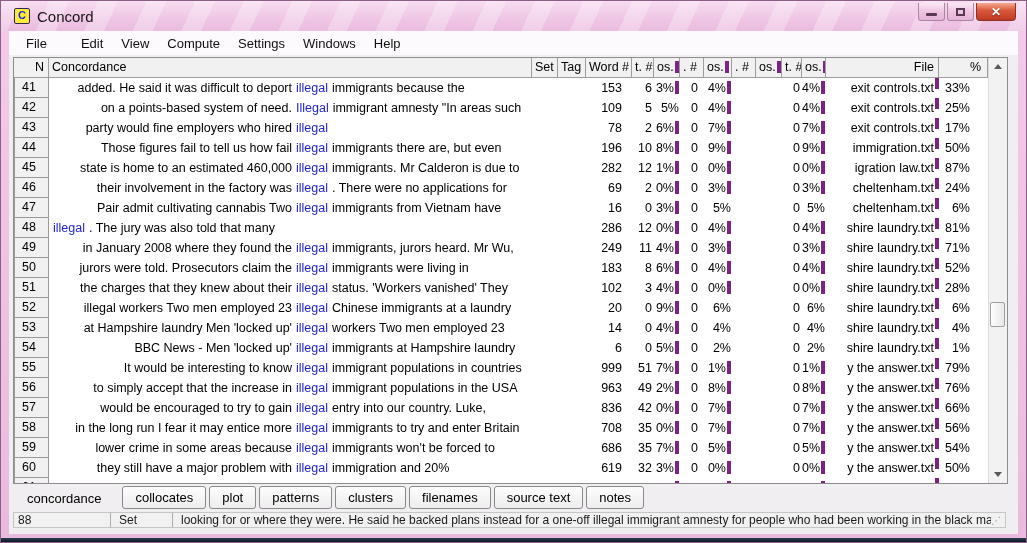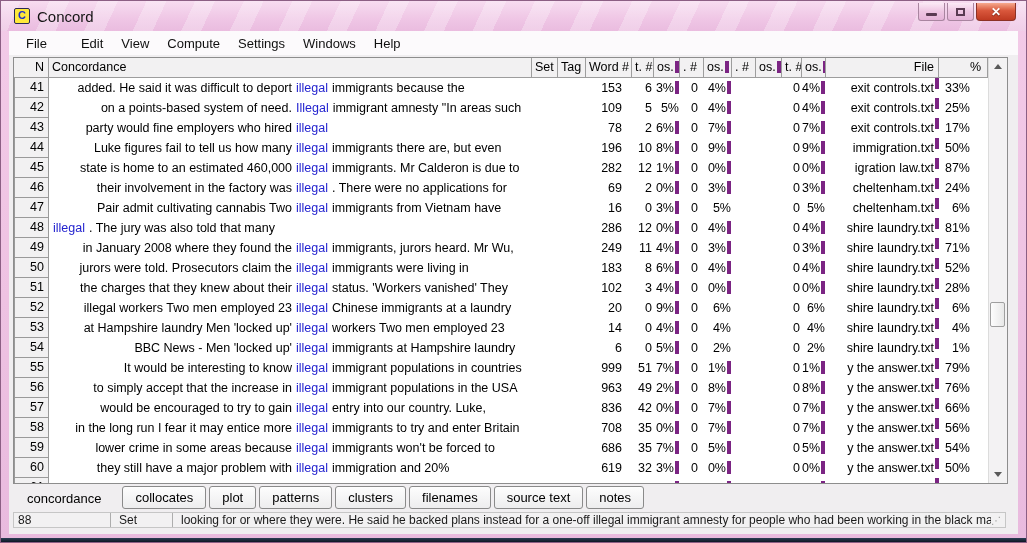--- a/index.html
+++ b/index.html
@@ -40,21 +40,21 @@
     border:1px solid #8d8d8d;box-sizing:border-box;overflow:hidden;}
   .grid-header{display:flex;height:20px;width:974px;}
   .hcell{box-sizing:border-box;background:#f2f1f2;border-right:1px solid #9d9d9d;
     border-bottom:1px solid #9d9d9d;font-size:12.5px;line-height:19px;padding:0 0 0 3px;
     white-space:nowrap;overflow:hidden;color:#000;}
   .hcell.r{text-align:right;padding:0 4px 0 0;}
   .rows{position:absolute;top:20px;left:0;width:974px;height:405px;overflow:hidden;background:#fff;}
   .row{display:flex;height:20px;font-size:12.5px;color:#000;}
   .cell{box-sizing:border-box;line-height:20px;white-space:nowrap;overflow:hidden;}
   .ncell{width:35px;background:#f2f1f2;border:1px solid #9a9a9a;border-top:none;
-    text-align:right;padding-right:4px;line-height:19px;}
+    text-align:right;padding-right:12px;line-height:19px;}
   .ccell{width:483px;display:flex;}
   .lctx{width:243px;display:flex;justify-content:flex-end;overflow:hidden;white-space:nowrap;}
   .kw{color:var(--kw,#2222cc);padding:0 4px;white-space:nowrap;}
   .rctx{flex:1;overflow:hidden;white-space:nowrap;}
   .c-set{width:26px;} .c-tag{width:28px;}
   .c-word{width:46px;text-align:right;padding-right:10px;}
   .c-n1{width:22px;text-align:right;padding-right:2px;}
   .c-p1{width:26px;text-align:right;padding-right:1px;}
   .c-n2{width:24px;text-align:right;padding-right:6px;}
   .c-p2{width:28px;text-align:right;padding-right:1px;}
@@ -224,21 +224,21 @@
             <div class="cell c-file">
               <span>exit controls.txt</span>
               <span class="pbar"></span>
             </div>
             <div class="cell c-pct">17%</div>
           </div>
           <div class="row">
             <div class="cell ncell">44</div>
             <div class="cell ccell">
               <div class="lctx">
-                <span>Luke figures fail to tell us how many</span>
+                <span>Those figures fail to tell us how fail</span>
               </div>
               <span class="kw">illegal</span>
               <span class="rctx">immigrants there are, but even</span>
             </div>
             <div class="cell c-set"></div>
             <div class="cell c-tag"></div>
             <div class="cell c-word">196</div>
             <div class="cell c-n1">10</div>
             <div class="cell c-p1"><span>8%</span><span class="pbar"></span></div>
             <div class="cell c-n2">0</div>

